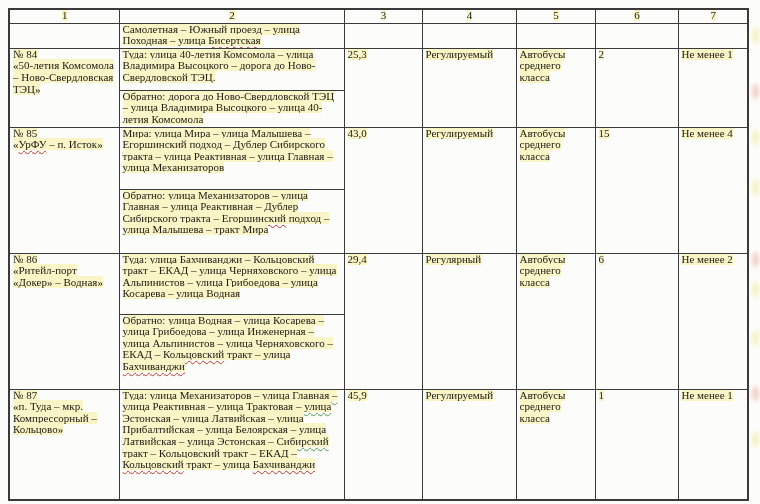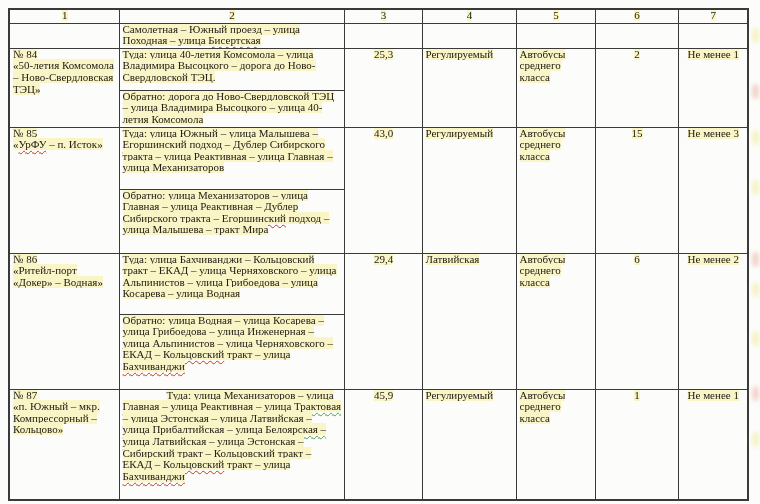--- a/index.html
+++ b/index.html
@@ -21,36 +21,35 @@
   td{
     border:1px solid #3a3a3a;
     vertical-align:top;
     padding:0 2px 1px 3px;
     font-size:11px;
     line-height:11.6px;
     overflow:hidden;
     word-wrap:break-word;
   }
   tr.header-row td{text-align:center;padding-top:0;}
-  .ctr{text-align:center;}
+  .ctr{text-align:left;}
   .hl{background:#f9f5c6;}
   .wavy-red{
     text-decoration-line:underline;
     text-decoration-style:wavy;
     text-decoration-color:#c03b2d;
     text-decoration-thickness:1px;
     text-underline-offset:2px;
   }
   .wavy-green{
     text-decoration-line:underline;
     text-decoration-style:wavy;
     text-decoration-color:#4f9a4f;
     text-decoration-thickness:1px;
     text-underline-offset:2px;
-    margin-left:44px;
   }
   .num{margin-bottom:0;}
   .edge-marks i{
     position:absolute;
     width:7px;height:15px;
     right:1px;
     background:#f4f0b4;
     border-radius:45%;
     filter:blur(2px);
     opacity:.8;
@@ -108,51 +107,51 @@
     </tr>
     <tr style="height:35px">
       <td><span class="hl">Обратно: дорога до Ново-Свердловской ТЭЦ – улица Владимира Высоцкого – улица 40-летия Комсомола</span></td>
     </tr>
 
     <tr style="height:62px">
       <td rowspan="2">
         <div class="num"><span class="hl">№ 85</span></div>
         <div><span class="hl">«</span><span class="hl wavy-red">УрФУ</span><span class="hl"> – п. Исток»</span></div>
       </td>
-      <td><span class="hl">Туда: улица Южный – улица Малышева – </span><span class="hl wavy-red">Егоршинский</span><span class="hl"> подход – Дублер Сибирского тракта – улица Реактивная – улица Главная – улица Механизаторов</span></td>
+      <td><span class="hl">Мира: улица Мира – улица Малышева – </span><span class="hl wavy-red">Егоршинский</span><span class="hl"> подход – Дублер Сибирского тракта – улица Реактивная – улица Главная – улица Механизаторов</span></td>
       <td rowspan="2" class="ctr"><span class="hl">43,0</span></td>
       <td rowspan="2"><span class="hl">Регулируемый</span></td>
       <td rowspan="2"><span class="hl">Автобусы среднего класса</span></td>
       <td rowspan="2" class="ctr"><span class="hl">15</span></td>
-      <td rowspan="2" class="ctr"><span class="hl">Не менее 3</span></td>
+      <td rowspan="2" class="ctr"><span class="hl">Не менее 4</span></td>
     </tr>
     <tr style="height:64px">
       <td><span class="hl">Обратно: улица Механизаторов – улица Главная – улица Реактивная – Дублер Сибирского тракта – </span><span class="hl wavy-red">Егоршинский</span><span class="hl"> подход – улица Малышева – тракт Мира</span></td>
     </tr>
 
     <tr style="height:61px">
       <td rowspan="2">
         <div class="num"><span class="hl">№ 86</span></div>
         <div><span class="hl">«Ритейл-порт «Докер» – Водная»</span></div>
       </td>
       <td><span class="hl">Туда: улица </span><span class="hl wavy-red">Бахчиванджи</span><span class="hl"> – </span><span class="hl wavy-red">Кольцовский</span><span class="hl"> тракт – ЕКАД – улица Черняховского – улица Альпинистов – улица Грибоедова – улица Косарева – улица Водная</span></td>
       <td rowspan="2" class="ctr"><span class="hl">29,4</span></td>
-      <td rowspan="2"><span class="hl">Латвийская</span></td>
+      <td rowspan="2"><span class="hl">Регулярный</span></td>
       <td rowspan="2"><span class="hl">Автобусы среднего класса</span></td>
       <td rowspan="2" class="ctr"><span class="hl">6</span></td>
       <td rowspan="2" class="ctr"><span class="hl">Не менее 2</span></td>
     </tr>
     <tr style="height:75px">
       <td><span class="hl">Обратно: улица Водная – улица Косарева – улица Грибоедова – улица Инженерная – улица Альпинистов – улица Черняховского –ЕКАД – </span><span class="hl wavy-red">Кольцовский</span><span class="hl"> тракт – улица </span><span class="hl wavy-red">Бахчиванджи</span></td>
     </tr>
 
     <tr style="height:111px">
       <td>
         <div class="num"><span class="hl">№ 87</span></div>
-        <div><span class="hl">«п. Южный – </span><span class="hl wavy-red">мкр</span><span class="hl">. Компрессорный – Кольцово»</span></div>
+        <div><span class="hl">«п. Туда – </span><span class="hl wavy-red">мкр</span><span class="hl">. Компрессорный – Кольцово»</span></div>
       </td>
       <td><span class="hl wavy-green">Туда: улица Механизаторов – улица Главная – улица Реактивная – улица Трактовая – улица Эстонская – улица Латвийская – улица Прибалтийская – улица Белоярская – улица Латвийская – улица Эстонская – Сибирский тракт – </span><span class="hl wavy-red">Кольцовский</span><span class="hl"> тракт – ЕКАД – </span><span class="hl wavy-red">Кольцовский</span><span class="hl"> тракт – улица </span><span class="hl wavy-red">Бахчиванджи</span></td>
       <td class="ctr"><span class="hl">45,9</span></td>
       <td><span class="hl">Регулируемый</span></td>
       <td><span class="hl">Автобусы среднего класса</span></td>
       <td class="ctr"><span class="hl">1</span></td>
       <td class="ctr"><span class="hl">Не менее 1</span></td>
     </tr>
   </tbody>
     </table>

